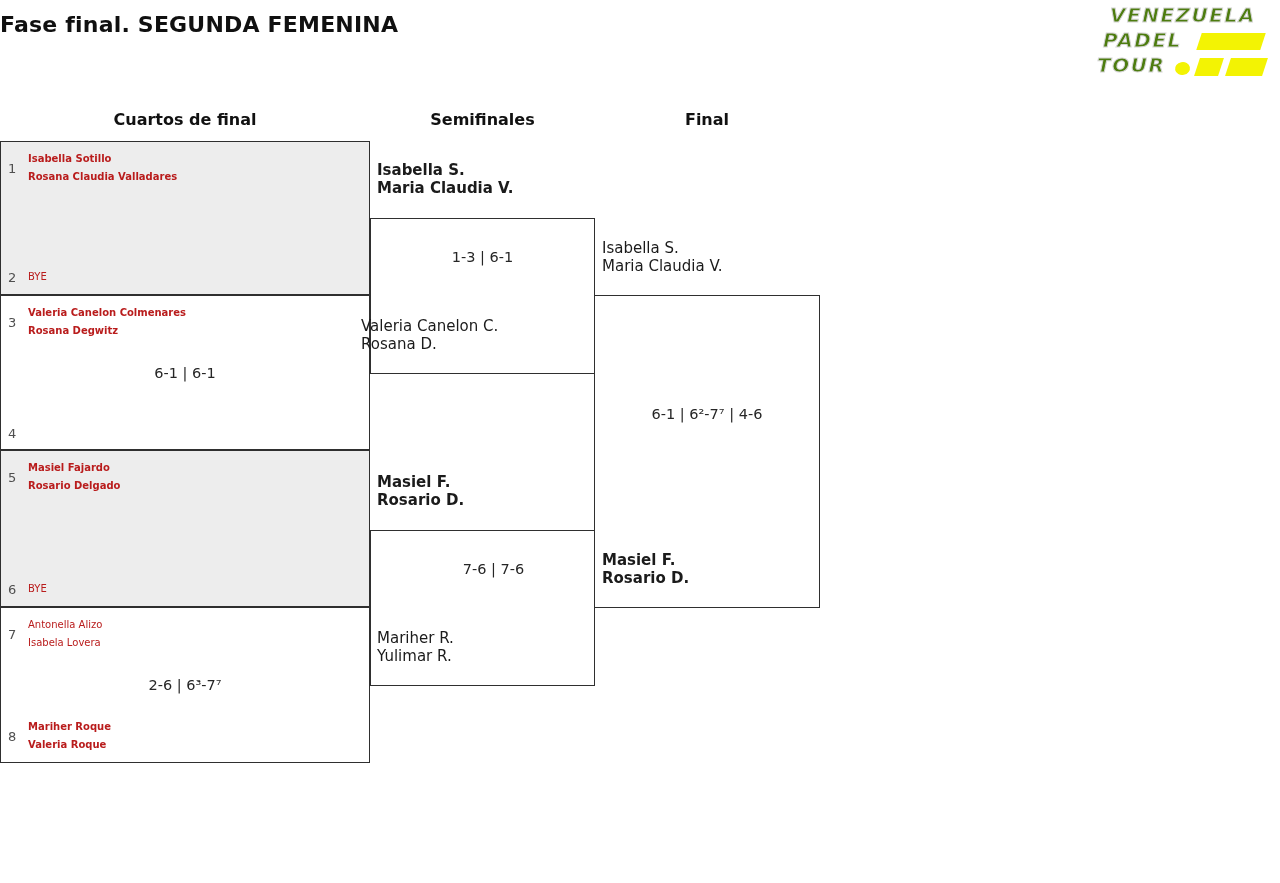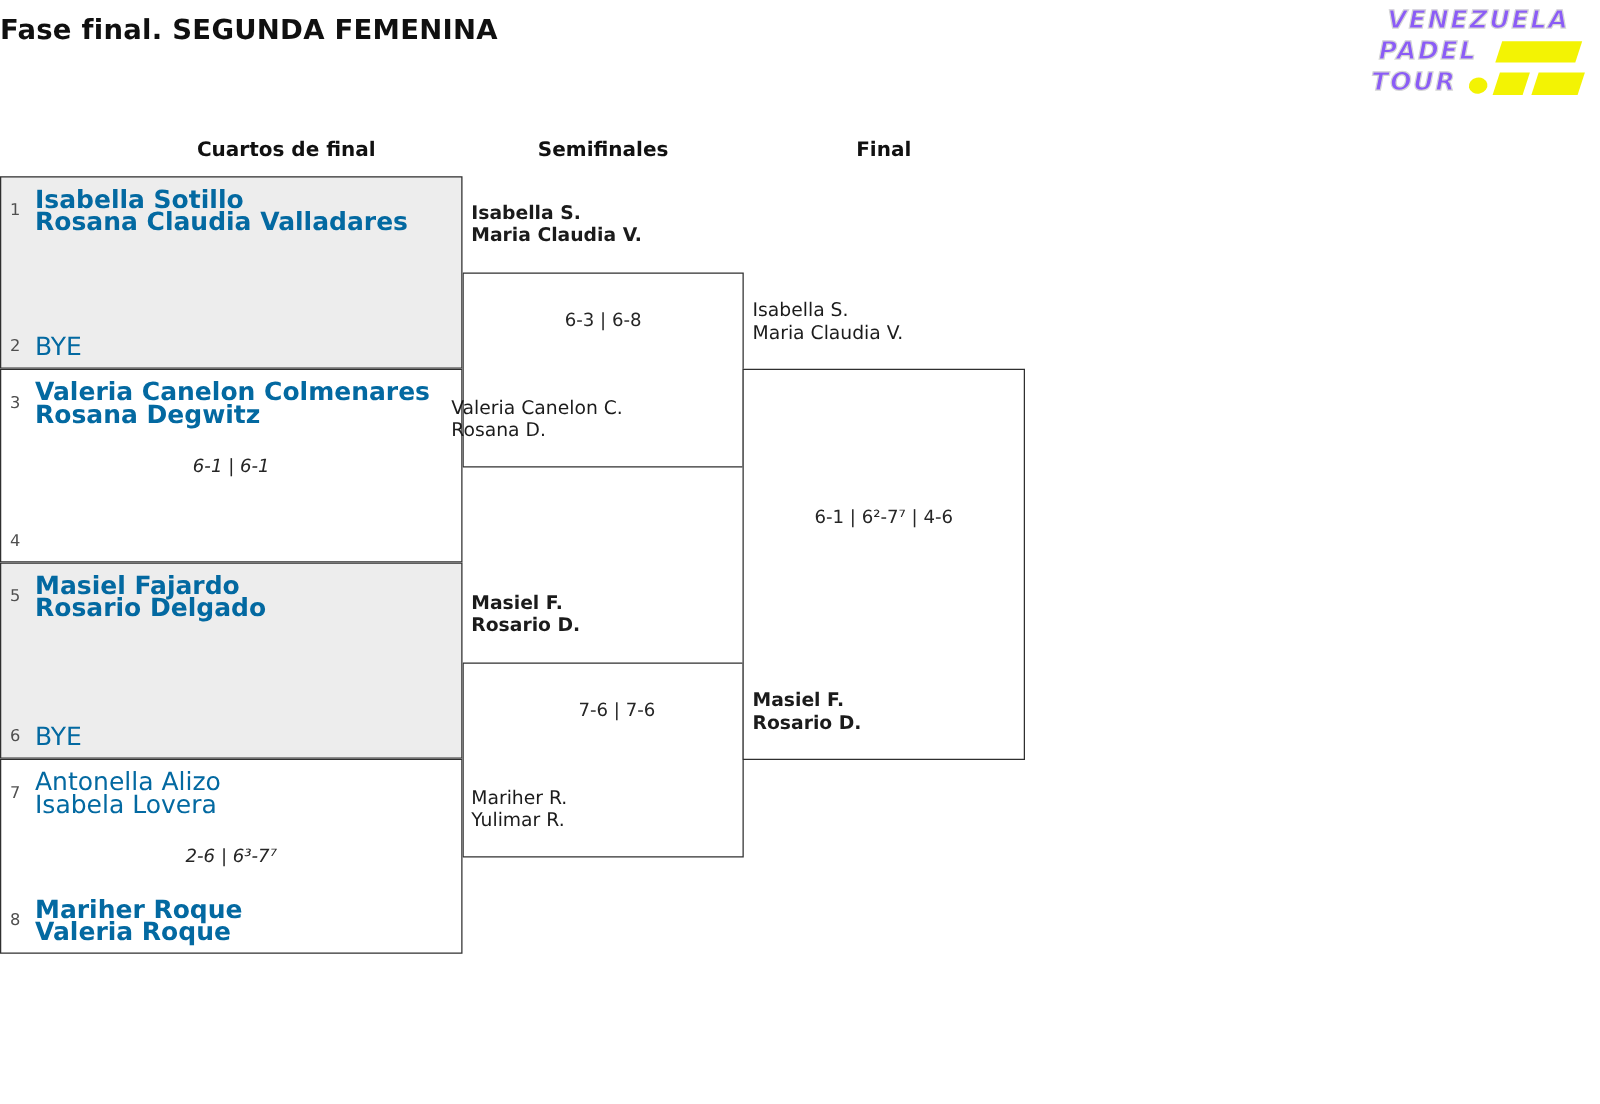--- a/index.html
+++ b/index.html
@@ -16,40 +16,40 @@
     position:absolute;left:0px;top:8px;
     font-size:22px;font-weight:700;line-height:33px;color:#101010;
     letter-spacing:0.2px;
   }
   
   .logo{position:absolute;left:1095px;top:2px;width:185px;height:82px;}
   .logo-line{
     position:absolute;
     font-style:italic;font-weight:700;
     font-size:20px;letter-spacing:1.5px;
-    color:#8b5cf6;
+    color:#4d7c0f;
     -webkit-text-stroke:1px #d6d6d6;
     white-space:nowrap;
   }
   .logo-line1{left:15px;top:1px;}
   .logo-line2{left:8px;top:26px;}
   .logo-line3{left:2px;top:51px;}
   .logo-shape{position:absolute;}
   .para{transform:skewX(-18deg);}
   .logo-big-para{left:104px;top:31px;width:64px;height:17px;}
   .logo-dot{left:80px;top:60px;width:15px;height:13px;border-radius:50%;transform:rotate(-12deg);}
   .logo-small-para{left:102px;top:56px;width:24px;height:18px;}
   .logo-med-para{left:133px;top:56px;width:37px;height:18px;}
   
   .round-header{
     position:absolute;top:110px;
     font-size:16px;font-weight:600;color:#111;
     text-align:center;
   }
-  .rh-qf{left:0;width:370px;margin-left:44px;}
+  .rh-qf{left:0;width:370px;}
   .rh-sf{left:370px;width:225px;}
   .rh-f{left:594px;width:226px;}
   
   .match-box{
     position:absolute;
     border:1px solid #2f2f2f;
     box-sizing:border-box;
     background:#ffffff;
   }
   .shaded{background:#ededed;}
@@ -64,30 +64,30 @@
   .fin{left:594px;top:295px;width:226px;height:313px;}
   
   .slot{position:absolute;left:0;right:0;display:flex;align-items:center;}
   .slot-top{top:8px;}
   .slot-bottom{bottom:8px;}
   .seed{
     width:20px;margin-left:7px;flex:none;
     font-size:13px;color:#4f4f4f;
     display:flex;align-items:center;
   }
-  .players{font-size:20px;line-height:18px;color:#0369a1;}
+  .players{font-size:10px;line-height:18px;color:#b91c1c;}
   .winner{font-weight:700;}
   
   .score{
     position:absolute;left:0;right:0;
     text-align:center;
     font-size:14.5px;color:#262626;
     white-space:nowrap;
   }
-  .score-center{top:50%;transform:translateY(-48%);font-style:italic;}
+  .score-center{top:50%;transform:translateY(-48%);}
   
   .team-label{
     position:absolute;
     font-size:15px;line-height:18px;color:#1b1b1b;
   }
   .sf1-top{left:377px;top:161px;}
   .sf1-bottom{left:361px;top:317px;}
   .sf2-top{left:377px;top:473px;}
   .sf2-bottom{left:377px;top:629px;}
   .f-top{left:602px;top:239px;}
@@ -183,21 +183,21 @@
         <div>Valeria Roque</div>
       </div>
     </div>
   </div>
 
   <div class="team-label winner sf1-top">
     <div>Isabella S.</div>
     <div>Maria Claudia V.</div>
   </div>
   <div class="match-box sf sf1"></div>
-  <div class="score sf1-score">6-3 | 6-8</div>
+  <div class="score sf1-score">1-3 | 6-1</div>
   <div class="team-label sf1-bottom">
     <div>Valeria Canelon C.</div>
     <div>Rosana D.</div>
   </div>
 
   <div class="team-label winner sf2-top">
     <div>Masiel F.</div>
     <div>Rosario D.</div>
   </div>
   <div class="match-box sf sf2"></div>

